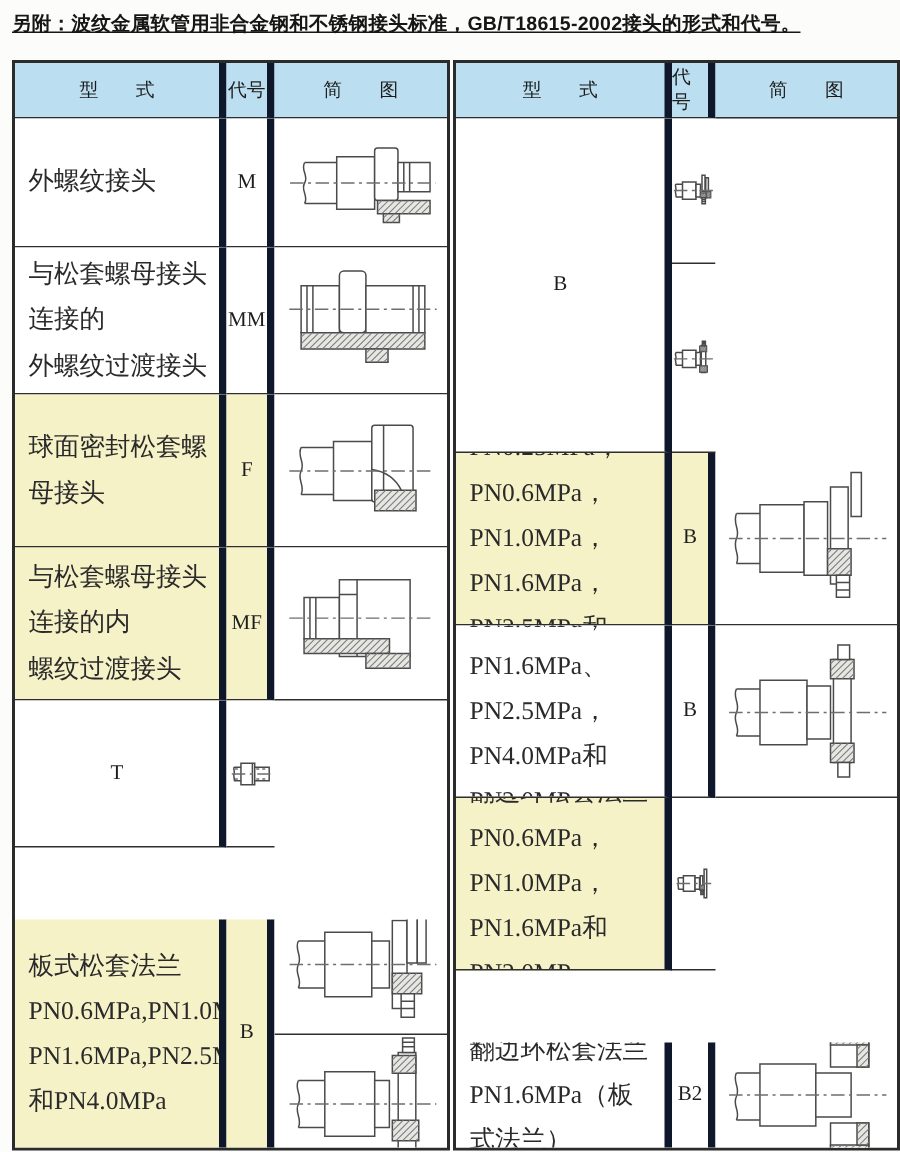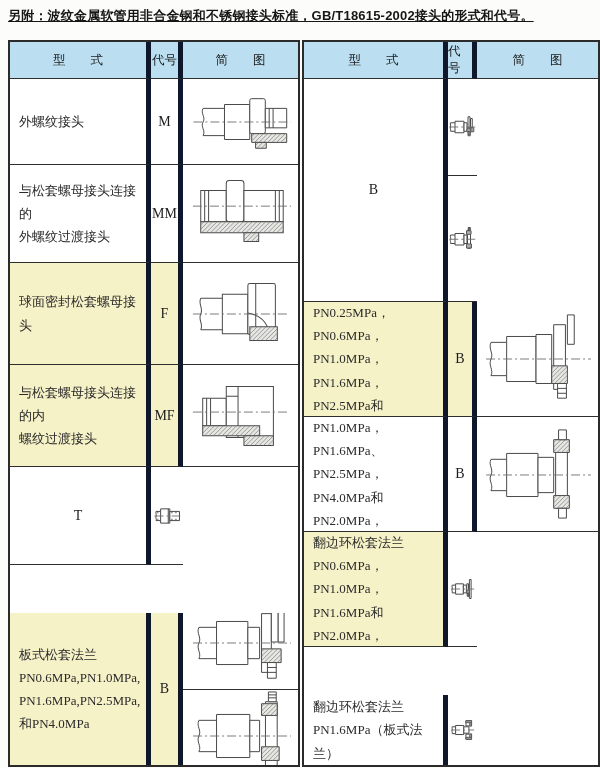--- a/index.html
+++ b/index.html
@@ -15,21 +15,21 @@
   .row { display:grid; }
   .left  .row { grid-template-columns:141px 32px 1fr; }
   .right .row { grid-template-columns:144px 29px 1fr; }
   .cell { border-right:5px solid #0f172a; border-bottom:1px solid #2e2e2e;
     display:flex; align-items:center; overflow:hidden; background:#fff; }
   .cell:last-child { border-right:none; }
   .row:last-child > .cell { border-bottom:none;margin-top:48px; }
   .hdr { background:var(--header-bg,#BBDFF1); justify-content:center;
     font-family:"Liberation Sans","DejaVu Sans",sans-serif;
     font-size:12.5px; color:#1c1c1c; height:37px; }
-  .type { padding:4px 4px 4px 9px; font-size:13px; line-height:1.78;
+  .type { padding:4px 4px 4px 9px; font-size:17px; line-height:1.78;
     color:#2a2a2a; white-space:pre-line; }
   .code { justify-content:center; font-size:14px; color:#1d1d1d; }
   .diag { justify-content:center; padding:2px; }
   .hl { background:var(--highlight-bg,#F6F2C8); }
   .split { flex-direction:column; align-items:stretch; padding:0; }
   .subdiag { flex:1; display:flex; align-items:center; justify-content:center; }
   .subdiag.first { border-bottom:1px solid #2e2e2e; }
   svg { display:block; }
   svg * { vector-effect:non-scaling-stroke; }
   .s  { stroke:#4a4a4a; stroke-width:1; fill:none; }
@@ -428,20 +428,21 @@
           <rect class="sf" x="80" y="70" width="8" height="14"></rect>
           <path class="s" d="M80,74 h8 M80,79 h8"></path>
           <line class="c" x1="5" y1="50" x2="112" y2="50"></line>
         </svg>
       </div>
     </div>
 
     <div class="row" style="height:118px">
       <div class="cell type">翻边环松套法兰
 PN1.6MPa（板式法兰）</div>
+      <div class="cell code">B2</div>
       <div class="cell diag">
         <svg width="114" height="100" viewBox="0 0 116 102">
           <path class="s" d="M10,36 h16 M10,68 h16"></path>
           <path class="s" d="M10,36 c-3,6 3,10 0,16 c-3,6 3,10 0,16"></path>
           <rect class="sf" x="26" y="30" width="38" height="42"></rect>
           <rect class="sf" x="64" y="36" width="24" height="30"></rect>
           <rect class="sf" x="74" y="8" width="26" height="24"></rect>
           <rect class="h" x="74" y="8" width="26" height="9"></rect>
             <line x1="99.5" y1="17" x2="100" y2="16.5" stroke="#7a7a7a" stroke-width="0.7"></line>
             <line x1="95" y1="17" x2="100" y2="12" stroke="#7a7a7a" stroke-width="0.7"></line>

